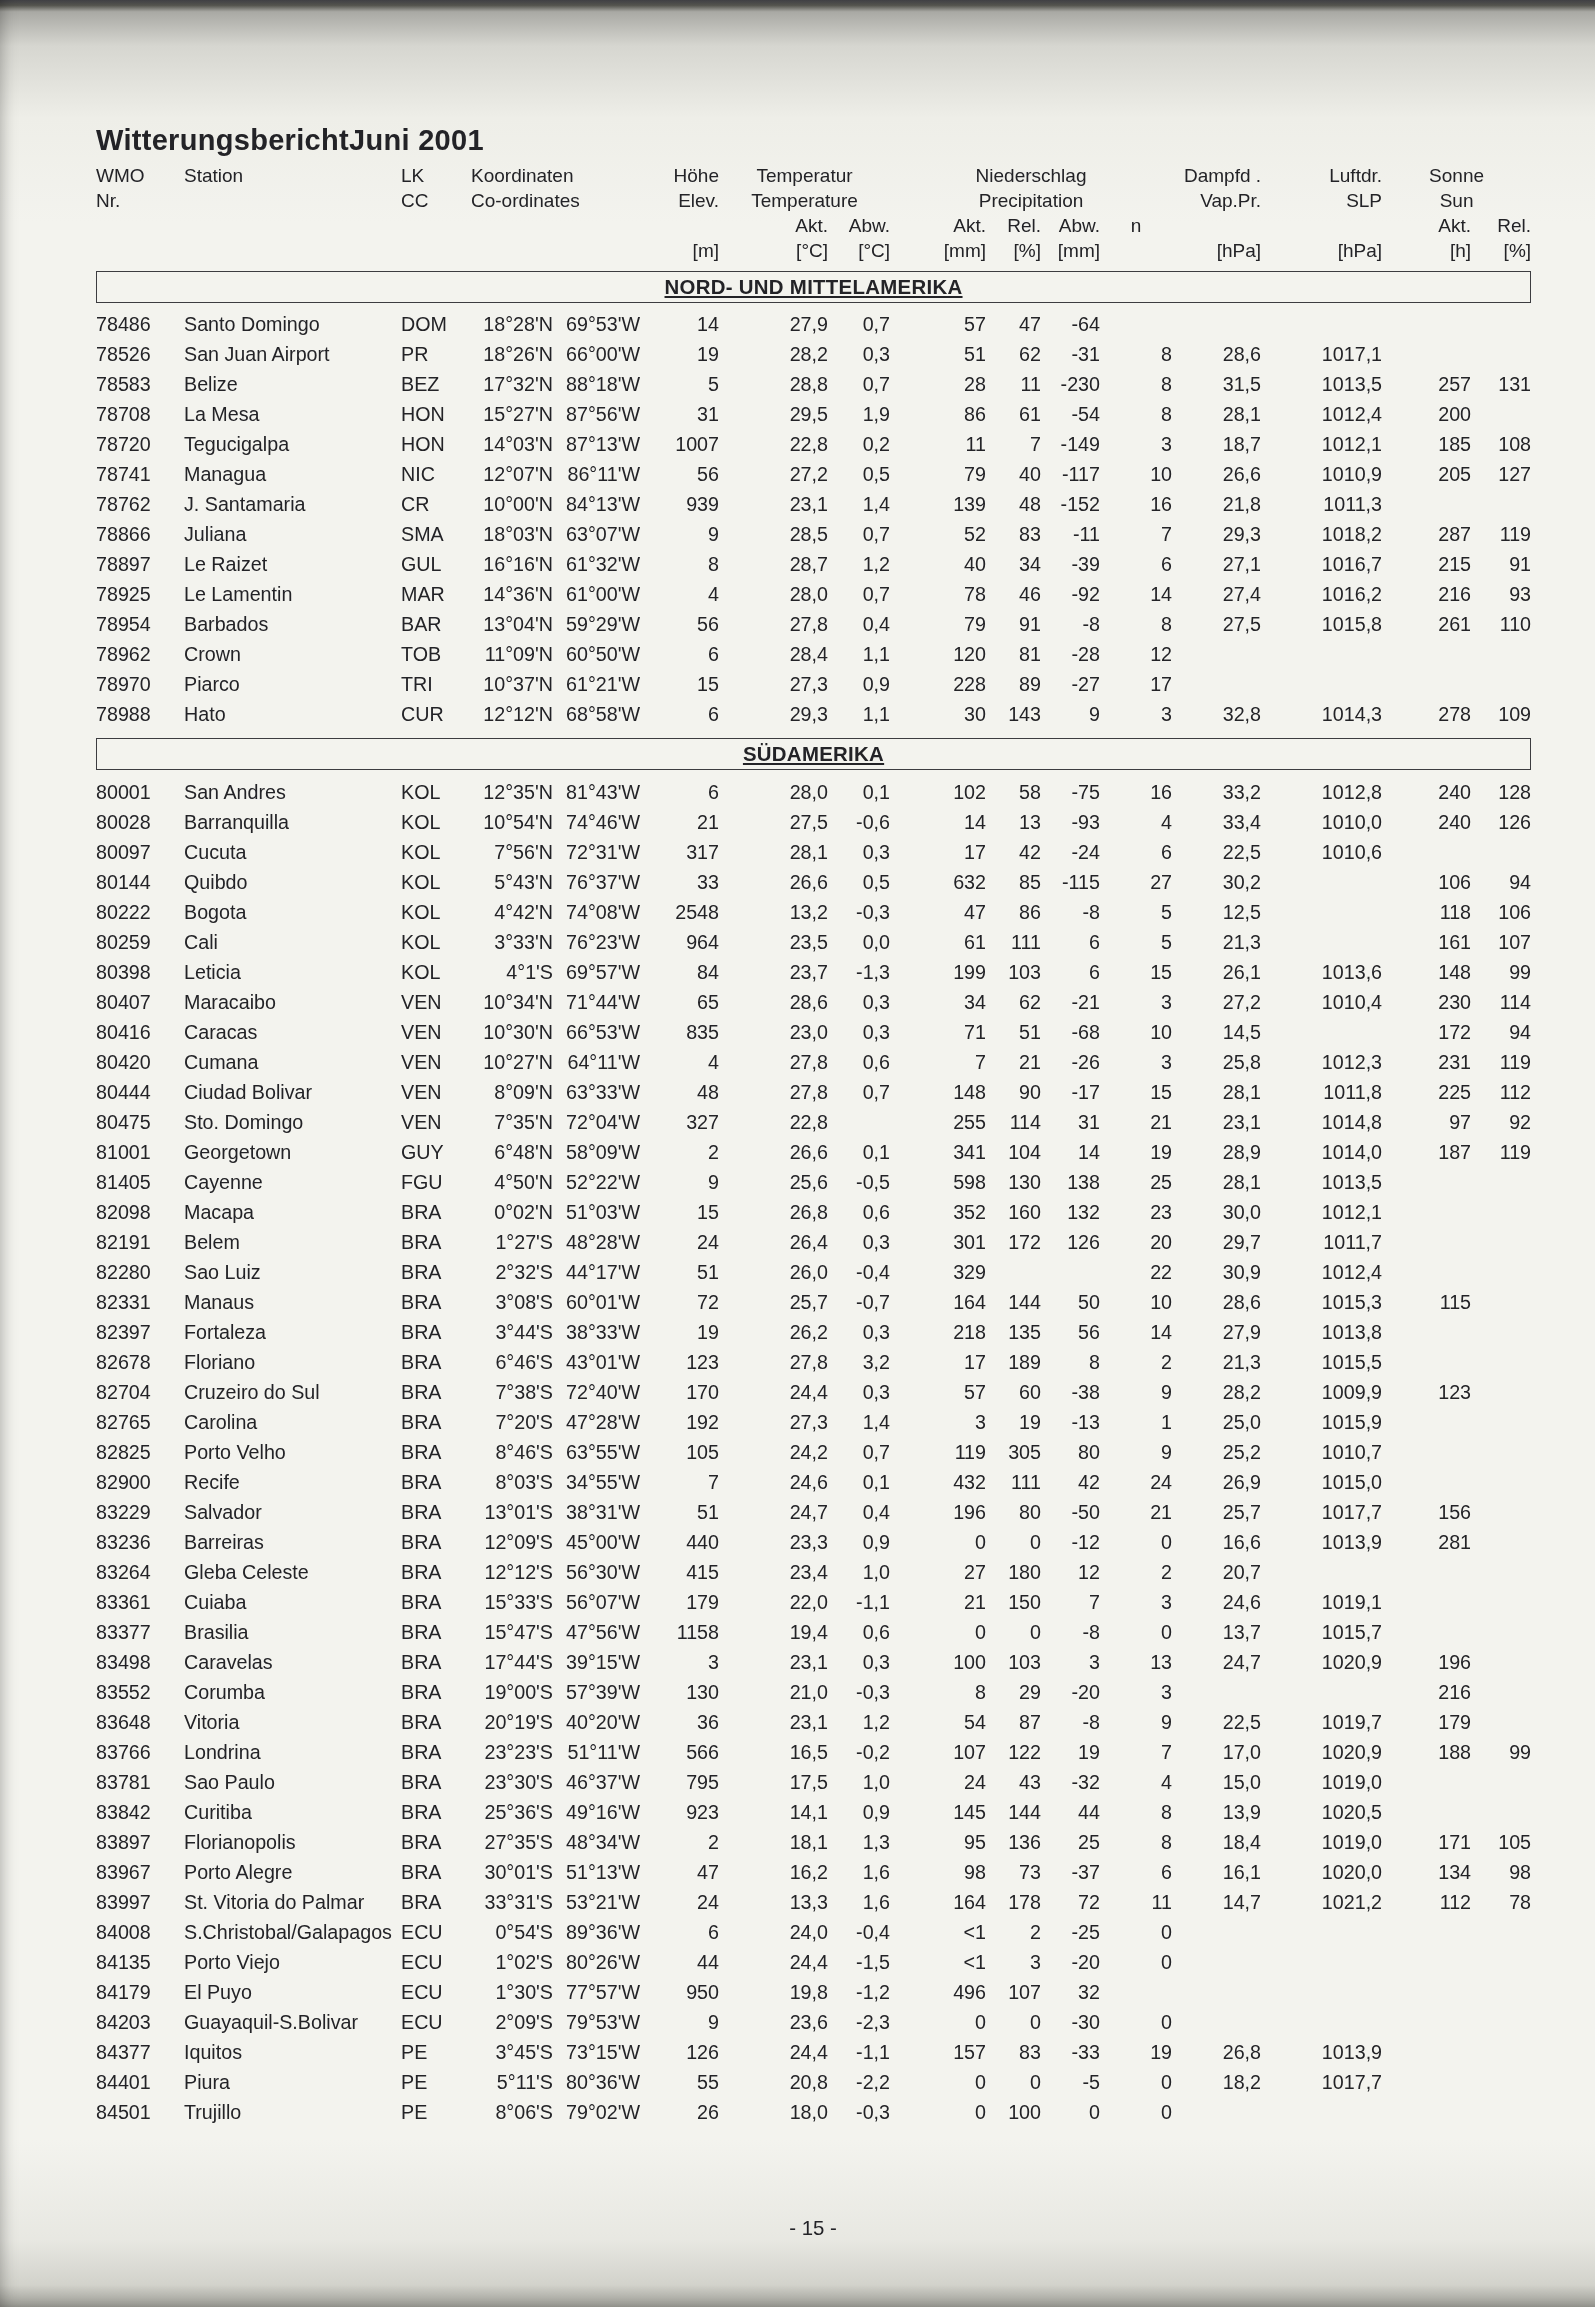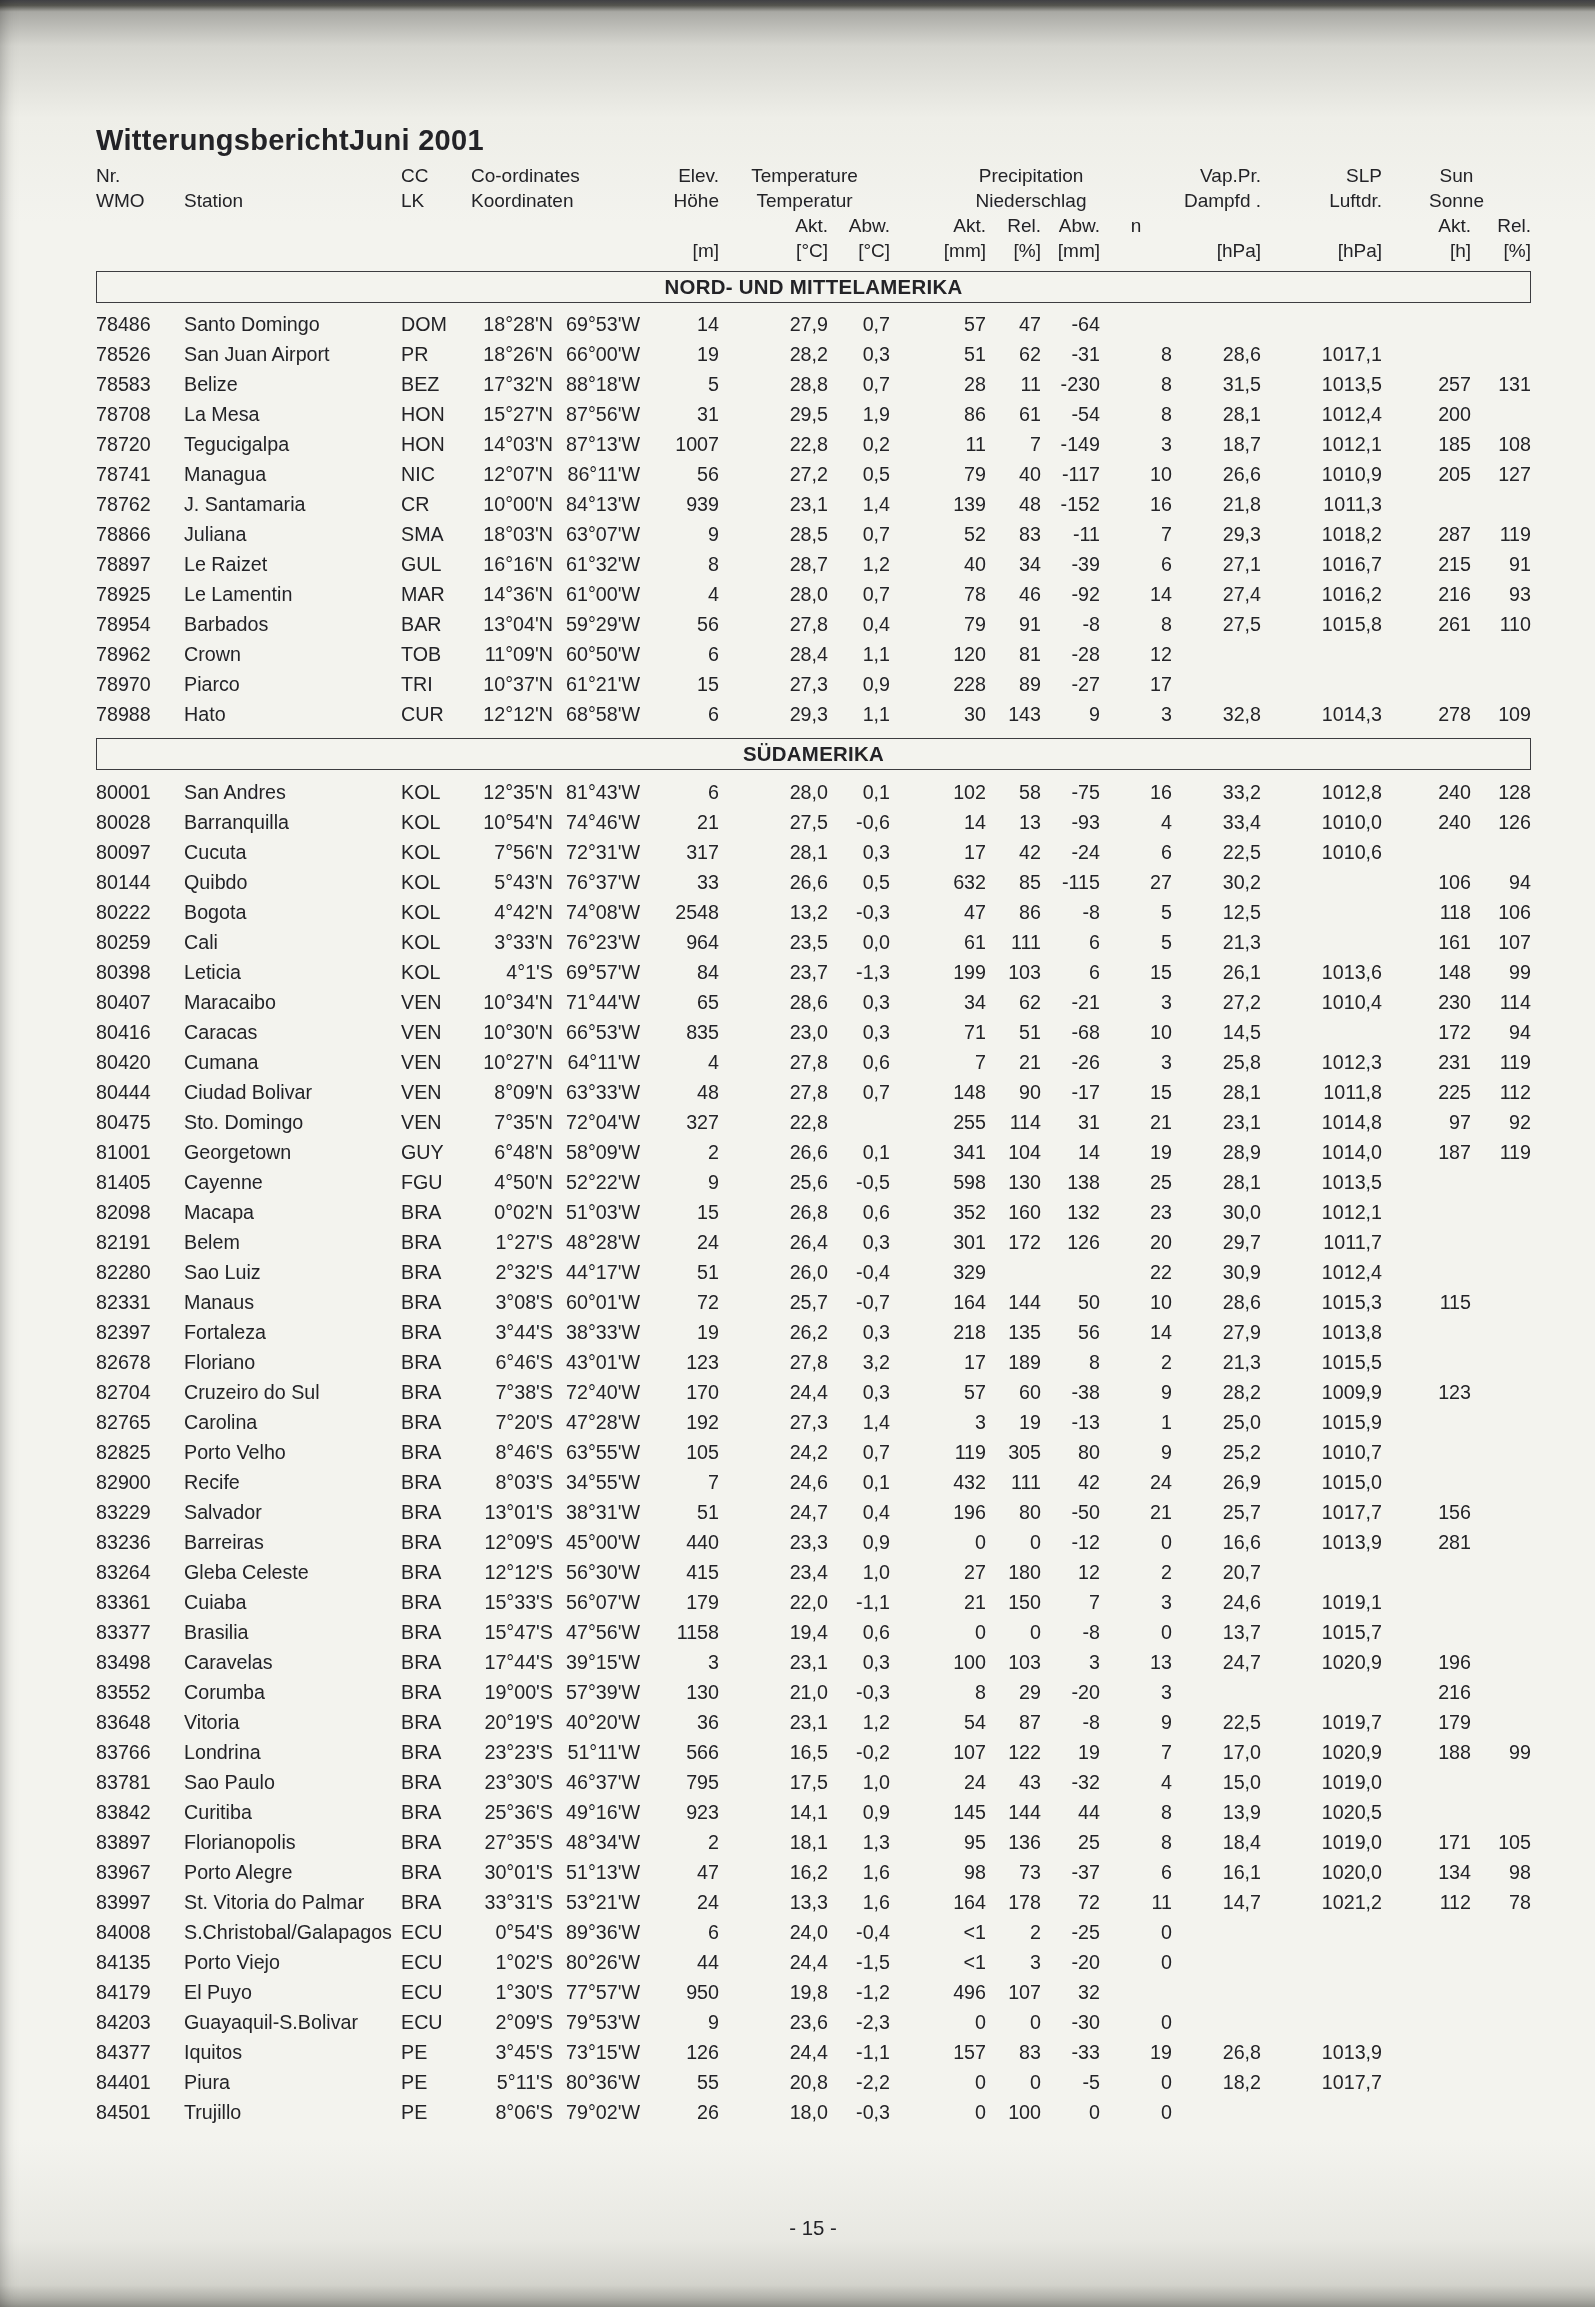--- a/index.html
+++ b/index.html
@@ -25,21 +25,21 @@
   th,td{padding:0;white-space:nowrap;overflow:visible;}
   thead th{height:25px;vertical-align:bottom;font-weight:400;font-size:19px;}
   tbody td{height:30px;vertical-align:middle;font-size:19.7px;}
   .l{text-align:left;}
   .r{text-align:right;}
   .c{text-align:center;}
   .pad{padding-left:13px;}
   .section-row td{padding:8.5px 0 7.2px;}
   .section-box{
     border:1.3px solid #3c3c40;height:30px;line-height:30px;
-    text-align:center;font-weight:700;font-size:20.4px;letter-spacing:0.3px;
+    text-align:center;font-weight:700;font-size:20.4px;letter-spacing:0.3px;text-decoration:underline;
   }
   .footer{margin-top:89px;text-align:center;font-size:20.4px;}
 </style>
 </head>
 <body>
 
 <div class="scan">
   <div class="content">
 
     <div class="title-row">
@@ -61,42 +61,42 @@
         <col style="width:55px">
           <col style="width:59px">
           <col style="width:72px">
         <col style="width:89px">
           <col style="width:121px">
           <col style="width:89px">
         <col style="width:60px">
       </colgroup>
       <thead>
         <tr>
+          <th class="l">WMO</th>
+          <th class="l">Station</th>
+          <th class="l pad">LK</th>
+          <th class="l pad" colspan="2">Koordinaten</th>
+          <th class="r">Höhe</th>
+          <th class="c" colspan="2">Temperatur</th>
+          <th class="c" colspan="4">Niederschlag</th>
+          <th class="r">Dampfd .</th>
+          <th class="r">Luftdr.</th>
+          <th class="c" colspan="2">Sonne</th>
+        </tr>
+        <tr>
           <th class="l">Nr.</th>
           <th></th>
           <th class="l pad">CC</th>
           <th class="l pad" colspan="2">Co-ordinates</th>
           <th class="r">Elev.</th>
           <th class="c" colspan="2">Temperature</th>
           <th class="c" colspan="4">Precipitation</th>
           <th class="r">Vap.Pr.</th>
           <th class="r">SLP</th>
           <th class="c" colspan="2">Sun</th>
-        </tr>
-        <tr>
-          <th class="l">WMO</th>
-          <th class="l">Station</th>
-          <th class="l pad">LK</th>
-          <th class="l pad" colspan="2">Koordinaten</th>
-          <th class="r">Höhe</th>
-          <th class="c" colspan="2">Temperatur</th>
-          <th class="c" colspan="4">Niederschlag</th>
-          <th class="r">Dampfd .</th>
-          <th class="r">Luftdr.</th>
-          <th class="c" colspan="2">Sonne</th>
         </tr>
         <tr>
           <th></th>
             <th></th>
             <th></th>
             <th></th>
             <th></th>
             <th></th>
           <th class="r">Akt.</th>
           <th class="r">Abw.</th>

